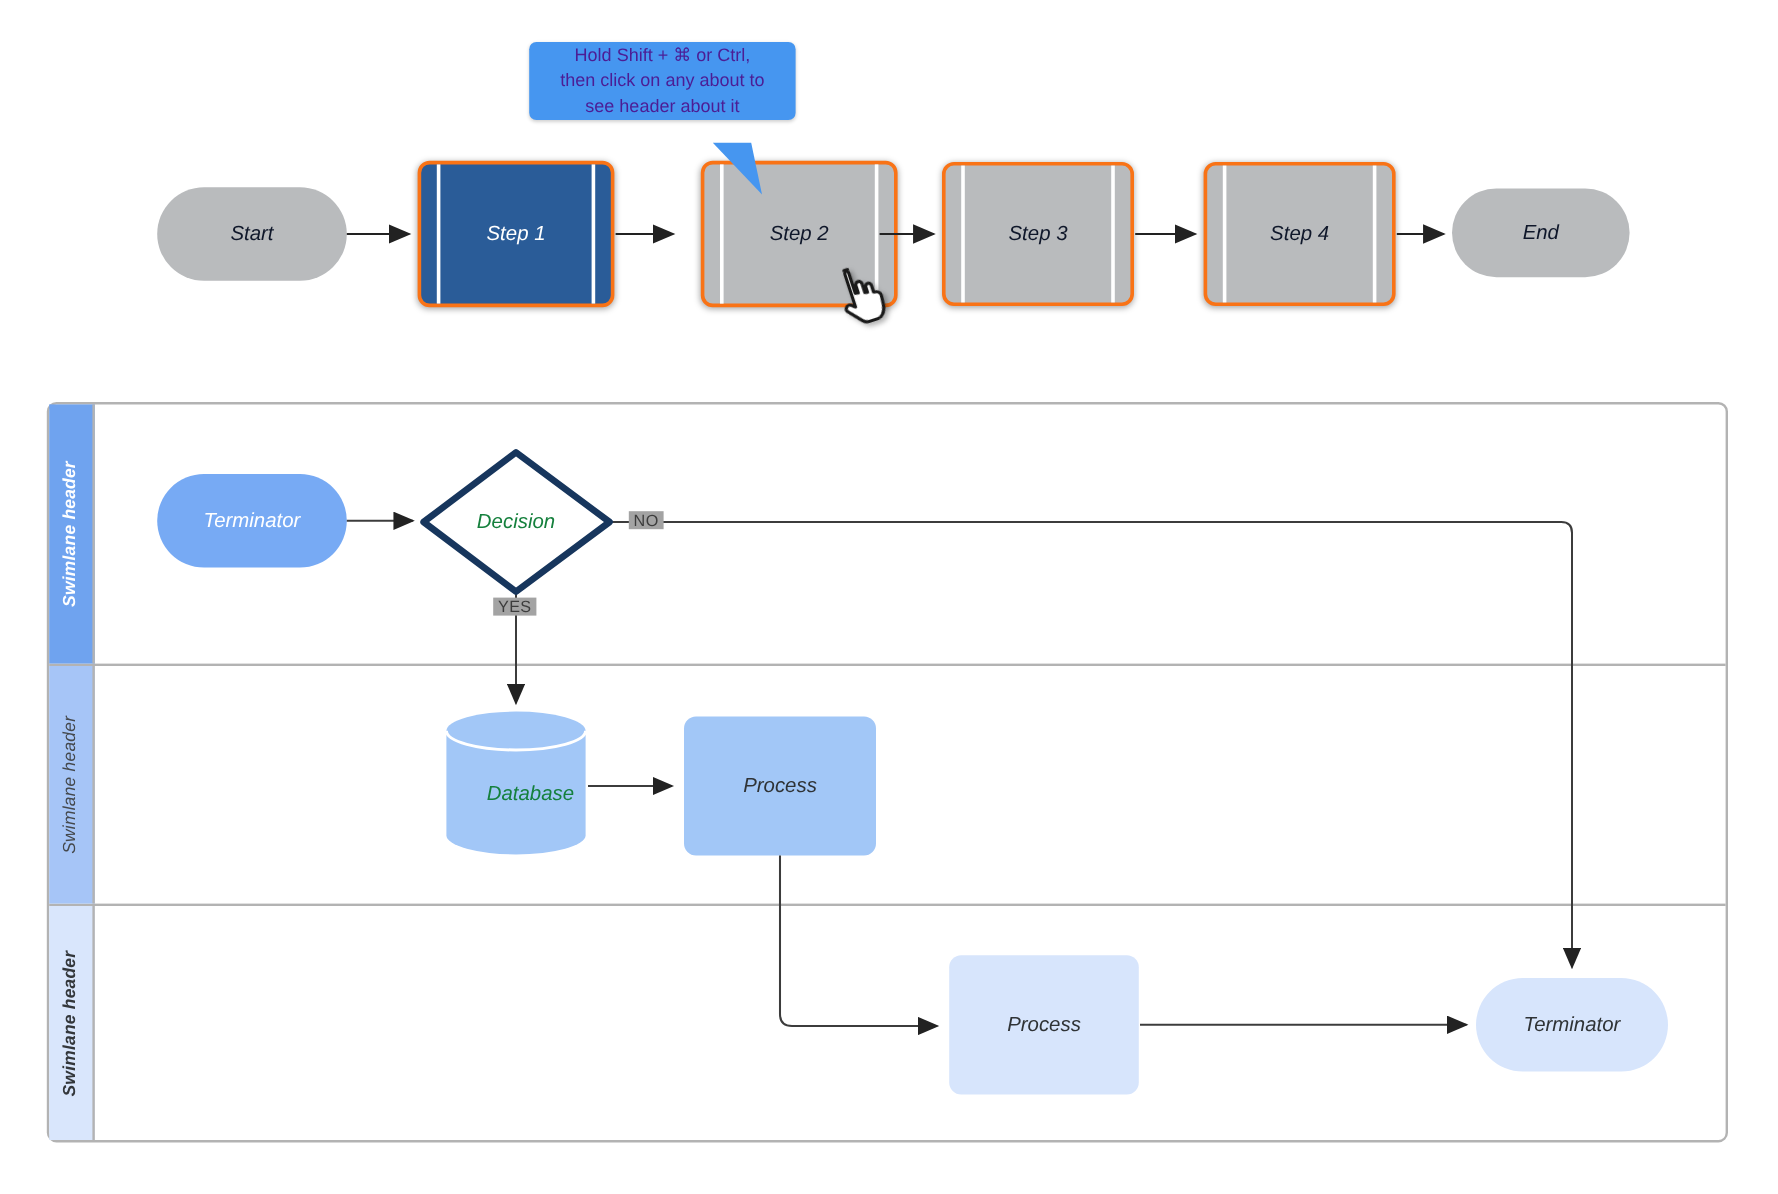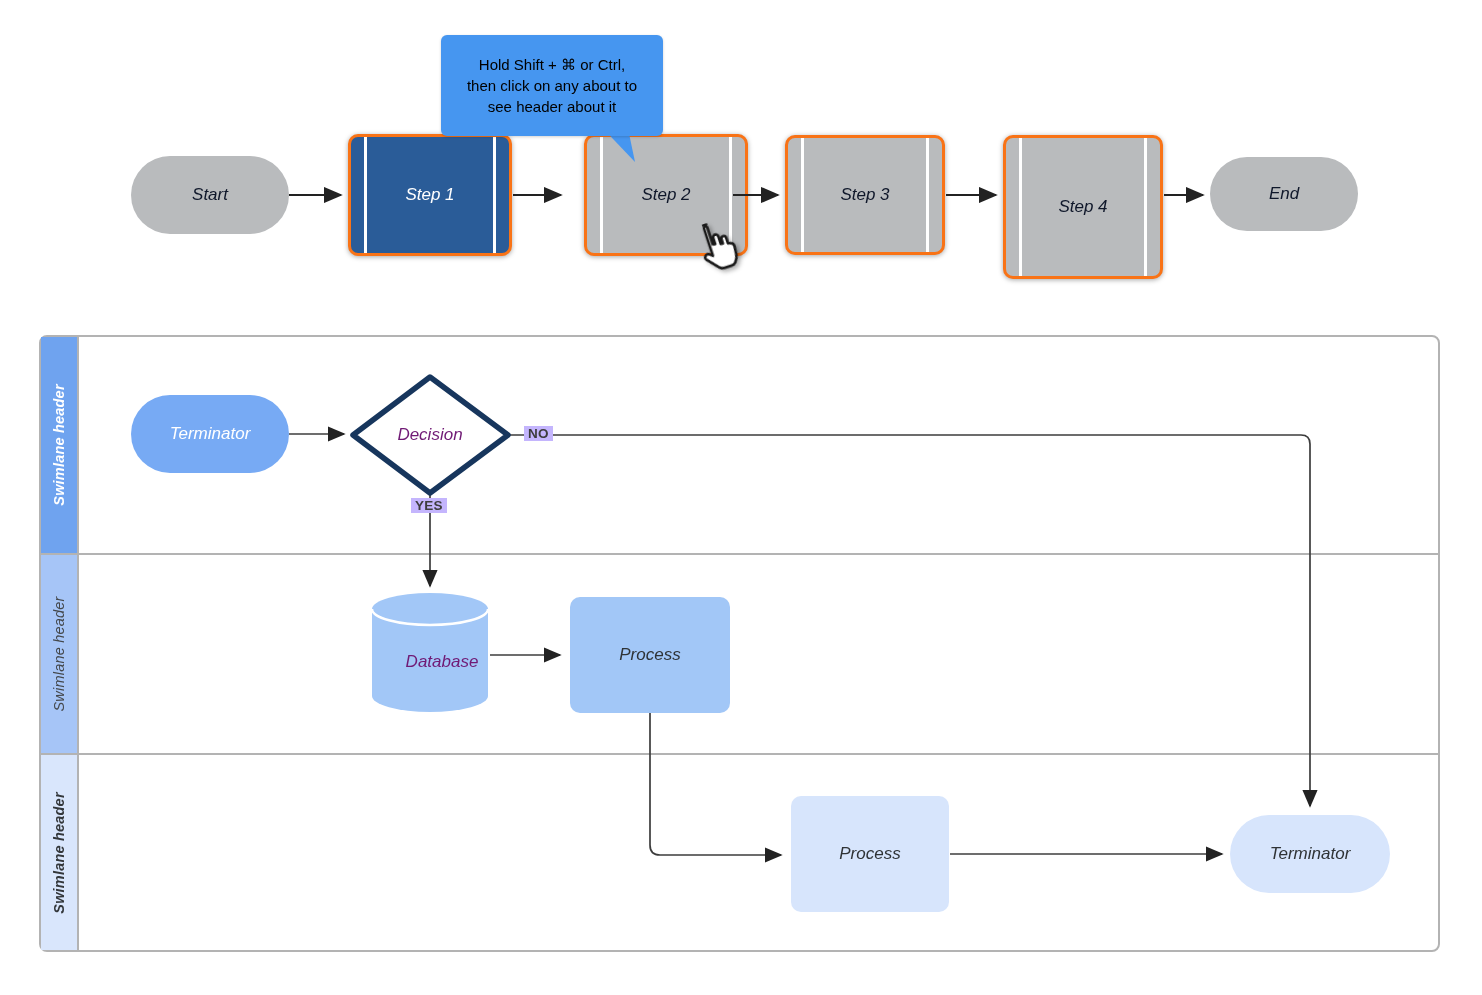--- a/index.html
+++ b/index.html
@@ -10,22 +10,22 @@
   
   .shape{position:absolute;display:flex;align-items:center;justify-content:center;
          font-style:italic;font-size:17px;color:#0f172a;box-sizing:border-box;z-index:2;}
   .pill{border-radius:40px;background:#b9bbbd;}
   .step{border-radius:10px;border:3px solid #f97316;background:#b9bbbd;
         box-shadow:0 1px 5px rgba(0,0,0,0.35);}
   .step .vbar{position:absolute;top:0;bottom:0;width:3px;background:#ffffff;}
   .step .vbar.l{left:13px;} .step .vbar.r{right:13px;}
   .step1{background:#2a5c98;color:#ffffff;}
   
-  .tooltip{position:absolute;left:441px;top:35px;width:222px;height:101px;background:#4696f0;
-           border-radius:6px;color:#000000;font-size:15px;line-height:21px;text-align:center;
+  .tooltip{position:absolute;left:441px;top:35px;width:222px;height:65px;background:#4696f0;
+           border-radius:6px;color:#4c1d95;font-size:15px;line-height:21px;text-align:center;
            display:flex;flex-direction:column;justify-content:center;z-index:6;
            box-shadow:0 1px 3px rgba(0,0,0,0.18);}
   
   .swimlane{position:absolute;left:39px;top:335px;width:1401px;height:617px;
             border:2px solid #b3b3b3;border-radius:8px;box-sizing:border-box;
             display:flex;flex-direction:column;z-index:1;background:#ffffff;}
   .lane{display:flex;flex:0 0 auto;border-bottom:2px solid #b3b3b3;box-sizing:border-box;}
   .lane:last-child{border-bottom:none;}
   .lane-header{width:38px;flex:0 0 38px;border-right:2px solid #b3b3b3;box-sizing:border-box;
                display:flex;align-items:center;justify-content:center;overflow:hidden;}
@@ -34,23 +34,23 @@
   .lane1-h{background:#6fa3ef;} .lane1-h span{color:#ffffff;font-weight:bold;}
   .lane2-h{background:#a6c5f7;} .lane2-h span{color:#44484c;font-weight:normal;}
   .lane3-h{background:#d9e6fc;} .lane3-h span{color:#33373b;font-weight:bold;}
   .lane-body{flex:1;}
   
   .term1{background:#77aaf4;color:#ffffff;}
   .blue2{background:#a2c7f7;color:#2f3336;border-radius:10px;}
   .blue3{background:#d7e5fc;color:#2f3336;border-radius:10px;}
   .pill3{background:#d7e5fc;color:#2f3336;}
   .shape-label{position:absolute;display:flex;align-items:center;justify-content:center;
-               font-style:italic;font-size:17px;color:#701a75;z-index:4;}
+               font-style:italic;font-size:17px;color:#15803d;z-index:4;}
   
-  .conn-label{position:absolute;background:#c4b5fd;padding:0 4px;font-weight:bold;
+  .conn-label{position:absolute;background:#a3a3a3;padding:0 4px;font-weight:normal;
               font-size:13.5px;color:#3d3d3d;letter-spacing:.3px;z-index:4;}
   
   .overlay{position:absolute;left:0;top:0;z-index:3;pointer-events:none;}
   .cursor-svg{position:absolute;left:688px;top:217px;z-index:7;
               filter:drop-shadow(2px 3px 2px rgba(0,0,0,0.3));transform:rotate(-18deg);}
 </style>
 </head>
 <body>
 
 <div class="canvas">
@@ -70,21 +70,21 @@
     <span class="vbar r"></span>
     <span>Step 2</span>
   </div>
 
   <div class="shape step" style="left:785px;top:135px;width:160px;height:120px;">
     <span class="vbar l"></span>
     <span class="vbar r"></span>
     <span>Step 3</span>
   </div>
 
-  <div class="shape step" style="left:1003px;top:135px;width:160px;height:144px;">
+  <div class="shape step" style="left:1003px;top:135px;width:160px;height:120px;">
     <span class="vbar l"></span>
     <span class="vbar r"></span>
     <span>Step 4</span>
   </div>
 
   <div class="shape pill" style="left:1210px;top:157px;width:148px;height:74px;">
     <span>End</span>
   </div>
 
   <div class="tooltip">

